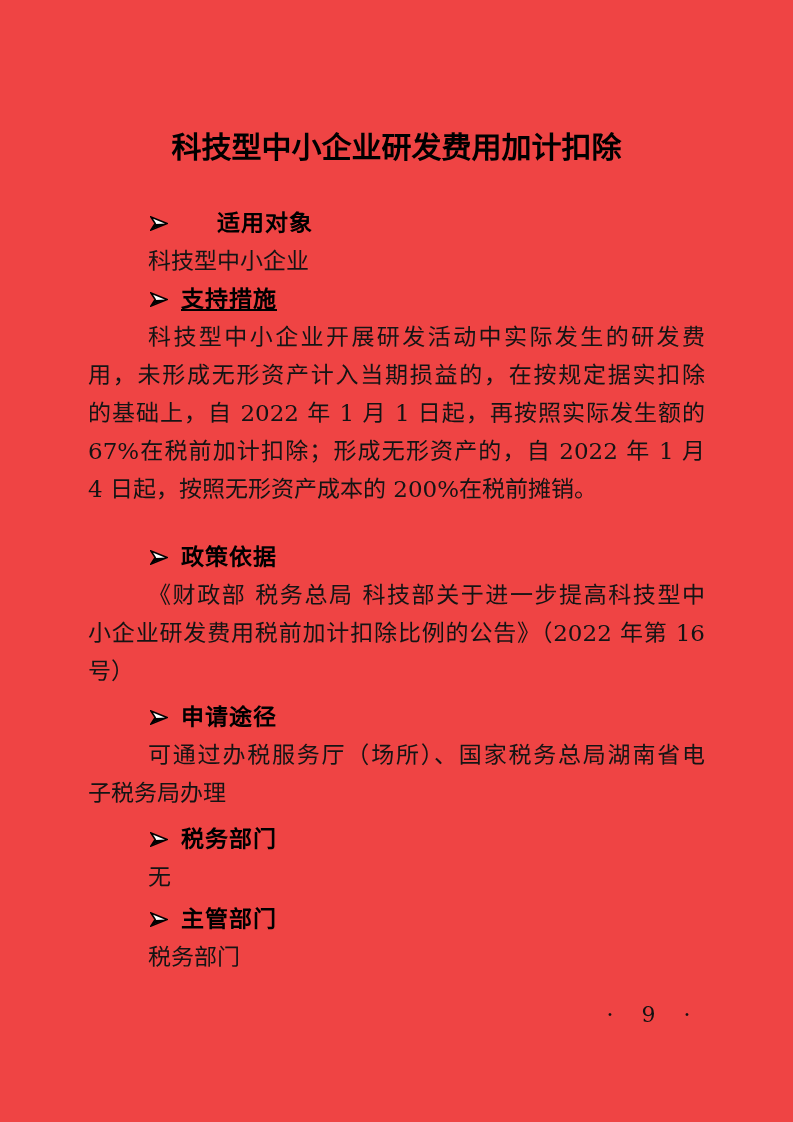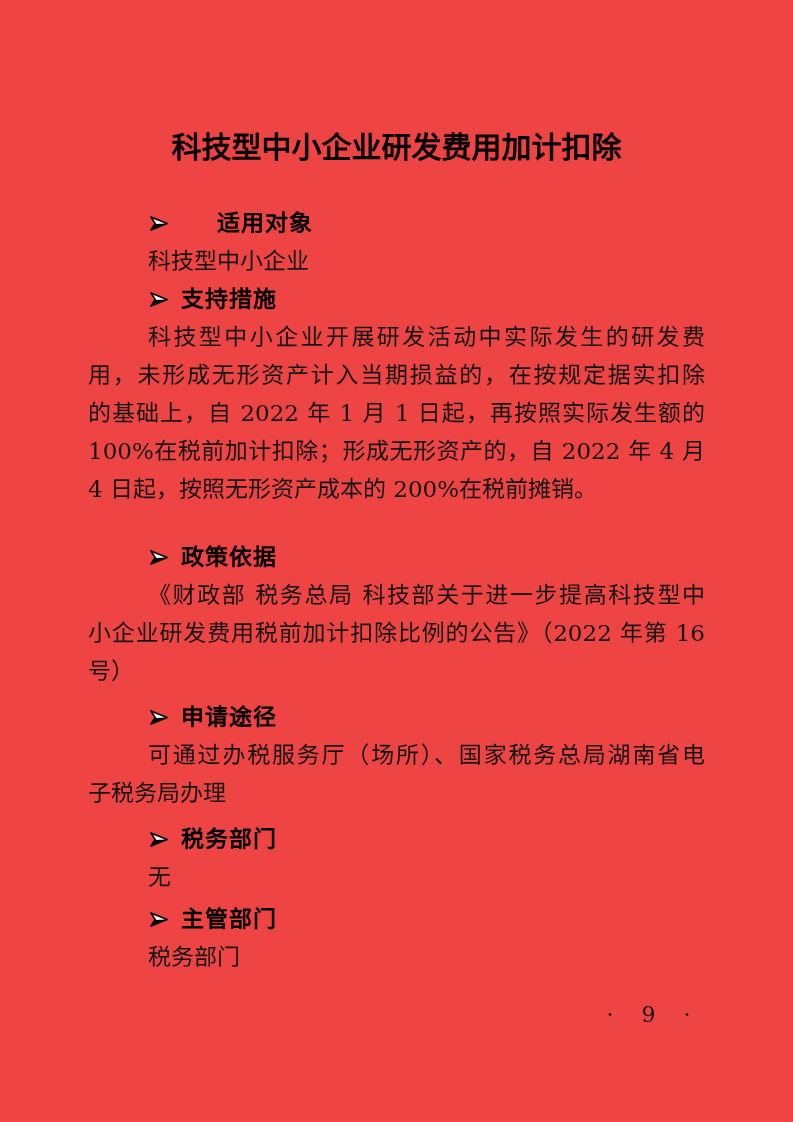--- a/index.html
+++ b/index.html
@@ -44,21 +44,21 @@
     letter-spacing: 1px;
   }
   .heading .bullet {
     display: inline-flex;
     width: 18px;
     height: 15px;
     margin-right: 13px;
     flex: none;
   }
   .mt-first { margin-top: 34px; gap: 36px; }
-  .mt-0  { margin-top: 0; }
+  .mt-0  { margin-top: 0; text-decoration: underline; }
   .mt-14 { margin-top: 30px; }
   .mt-8  { margin-top: 8px; }
   .mt-4  { margin-top: 4px; }
   .bl {
     font-family: "DejaVu Serif", "Liberation Serif", serif;
     font-size: 23px;
     line-height: 38px;
     color: #141414;
     text-align: justify;
     text-align-last: left;
@@ -108,21 +108,21 @@
         <svg width="18" height="15" viewBox="0 0 18 15" xmlns="http://www.w3.org/2000/svg">
           <polygon points="1,1 17,7.5 1,14 5.2,7.5" fill="#ffffff" stroke="#000000" stroke-width="1.6" stroke-linejoin="miter"></polygon>
           <polygon points="17,7.5 5.2,7.9 1.6,13.2" fill="#000000"></polygon>
         </svg>
       </span>
       <span>支持措施</span>
     </div>
     <div class="bl ind fill">科技型中小企业开展研发活动中实际发生的研发费</div>
     <div class="bl fill">用，未形成无形资产计入当期损益的，在按规定据实扣除</div>
     <div class="bl fill">的基础上，自 2022 年 1 月 1 日起，再按照实际发生额的</div>
-    <div class="bl fill">100%在税前加计扣除；形成无形资产的，自 2022 年 4 月</div>
+    <div class="bl fill">67%在税前加计扣除；形成无形资产的，自 2022 年 1 月</div>
     <div class="bl">4 日起，按照无形资产成本的 200%在税前摊销。</div>
 
     <div class="heading mt-14">
       <span class="bullet">
         <svg width="18" height="15" viewBox="0 0 18 15" xmlns="http://www.w3.org/2000/svg">
           <polygon points="1,1 17,7.5 1,14 5.2,7.5" fill="#ffffff" stroke="#000000" stroke-width="1.6" stroke-linejoin="miter"></polygon>
           <polygon points="17,7.5 5.2,7.9 1.6,13.2" fill="#000000"></polygon>
         </svg>
       </span>
       <span>政策依据</span>

